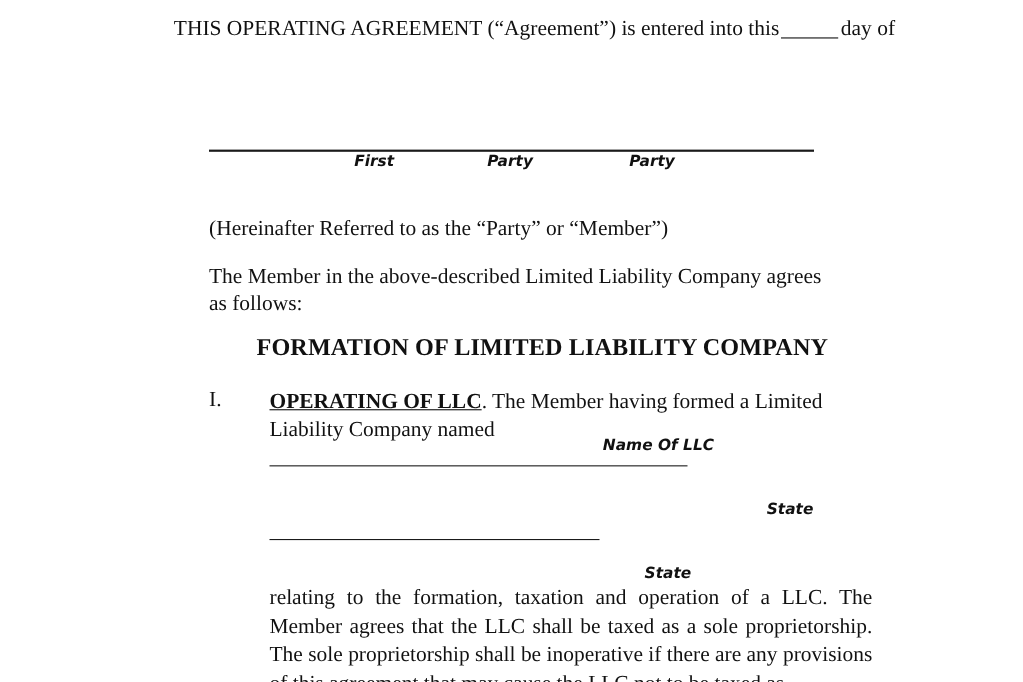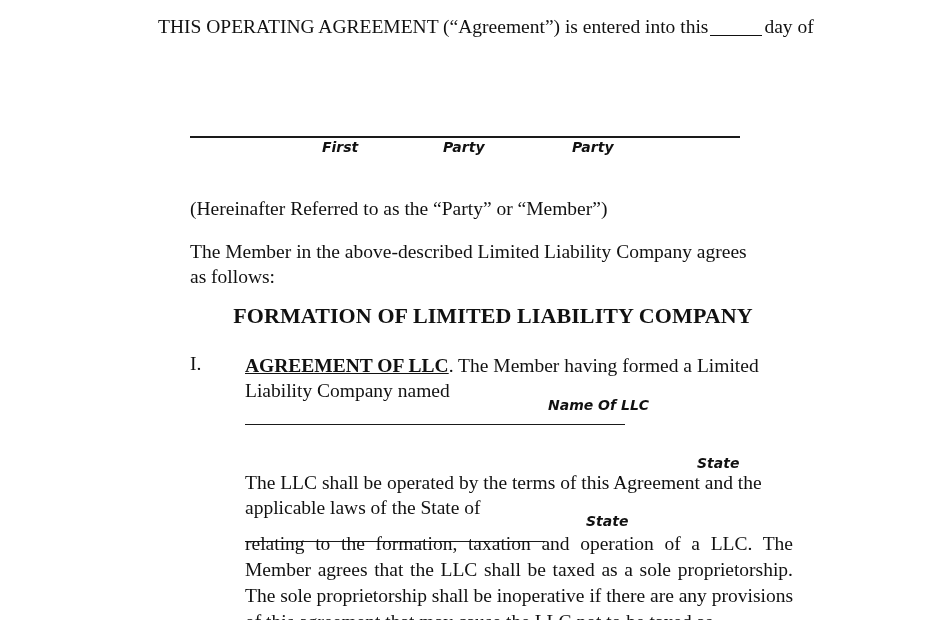--- a/index.html
+++ b/index.html
@@ -193,23 +193,23 @@
     <span class="cap-middle">Party</span>
     <span class="cap-last">Party</span>
   </div>
 
   <div class="para p-hereinafter">(Hereinafter Referred to as the “Party” or “Member”)</div>
   <div class="para p-member">The Member in the above-described Limited Liability Company agrees as follows:</div>
 
   <div class="section-heading">FORMATION OF LIMITED LIABILITY COMPANY</div>
 
   <div class="clause-num">I.</div>
-  <div class="clause-body"><span class="lead">AGREEMENT OF LLC</span><span>. The Member having formed a Limited Liability Company named</span><span class="fill-line fill-name"></span></div>
+  <div class="clause-body"><span class="lead">OPERATING OF LLC</span><span>. The Member having formed a Limited Liability Company named</span><span class="fill-line fill-name"></span></div>
   <div class="caption cap-llcname">Name Of LLC</div>
 
   <div class="caption cap-state-a">State</div>
 
-  <div class="p-state-2"><span>The LLC shall be operated by the terms of this Agreement and the applicable laws of the State of</span><span class="fill-line fill-state-2"></span></div>
+  <div class="p-state-2"><span class="fill-line fill-state-2"></span></div>
   <div class="caption cap-state-b">State</div>
 
   <div class="p-justified">relating to the formation, taxation and operation of a LLC. The Member agrees that the LLC shall be taxed as a sole proprietorship. The sole proprietorship shall be inoperative if there are any provisions of this agreement that may cause the LLC not to be taxed as</div>
 
 </div>
 
 </body></html>

